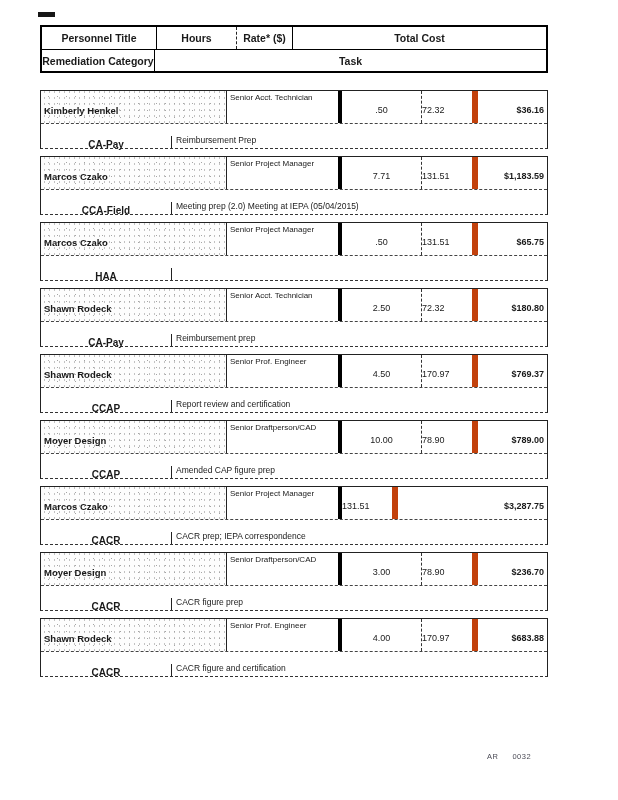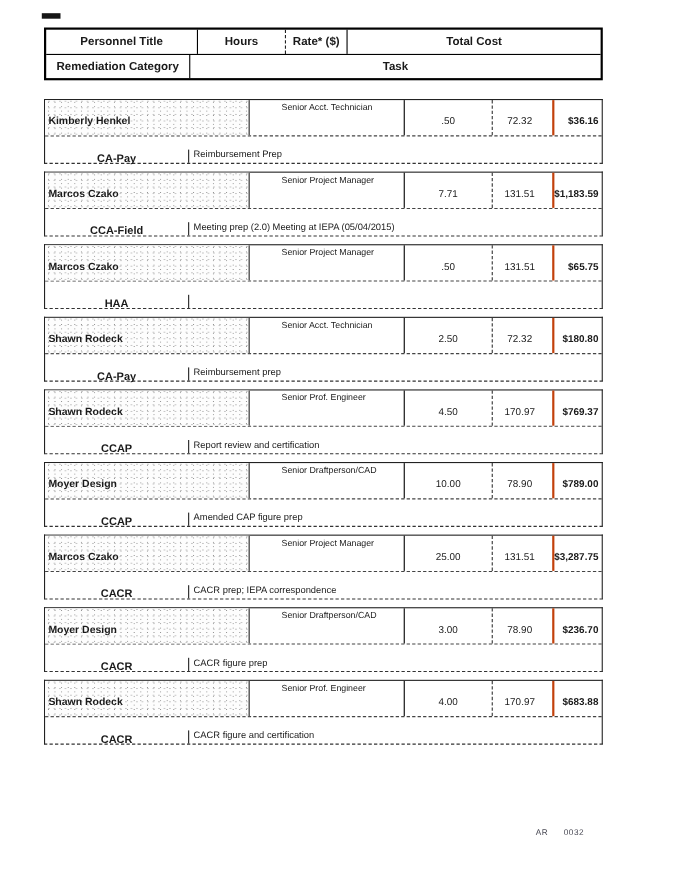--- a/index.html
+++ b/index.html
@@ -23,45 +23,45 @@
     background-position:0 0, 3px 2px, 1px 4px;
   }
 
   
   .hdr{border:2px solid #000;}
   .hdr-row1{display:flex;height:22px;border-bottom:1px solid #000;}
   .hdr-row2{display:flex;height:21px;}
   .hcell{display:flex;align-items:center;justify-content:center;
          font-weight:bold;font-size:10.5px;box-sizing:border-box;}
   .h-name {width:186px;border-right:2px solid #000;}
-  .h-title{width:138px;border-right:1px solid #000;}
+  .h-title{width:115px;border-right:1px solid #000;}
   .h-hours{width:80px;border-right:1px dashed #222;}
   .h-rate {width:56px;border-right:1px solid #000;}
   .h-total{flex:1;}
-  .h-cat  {width:131px;border-right:1px solid #000;}
+  .h-cat  {width:113px;border-right:1px solid #000;}
   .h-task {flex:1;}
 
   
   .blocks{margin-top:17px;}
   .block{
     border-left:1px solid #222;border-right:1px solid #222;
     border-top:1px solid #222;border-bottom:1px dashed #333;
     margin-bottom:7px;box-sizing:border-box;
   }
   .row1{display:flex;height:32px;border-bottom:1px dashed #444;}
   .row2{display:flex;height:24px;}
   .cell{box-sizing:border-box;display:flex;}
   .c-name{width:186px;border-right:1px solid #222;align-items:flex-end;
           padding:0 0 7px 3px;font-weight:bold;font-size:9.5px;}
-  .c-title{width:115px;border-right:1px solid #000000;align-items:flex-start;
-           padding:2px 0 0 3px;font-size:8px;margin-left:26px;}
+  .c-title{width:115px;border-right:4px solid #000000;align-items:flex-start;
+           padding:2px 0 0 3px;font-size:8px;}
   .c-hours{width:80px;border-right:1px dashed #333;align-items:flex-end;
            justify-content:center;padding-bottom:8px;font-size:9px;}
-  .c-rate{width:56px;border-right:2px solid #c2410c;align-items:flex-end;
-          justify-content:center;padding:0 5px 8px 0;font-size:9px;}
+  .c-rate{width:56px;border-right:6px solid #c2410c;align-items:flex-end;
+          justify-content:flex-start;padding:0 5px 8px 0;font-size:9px;}
   .c-total{flex:1;align-items:flex-end;justify-content:flex-end;
            padding:0 3px 8px 0;font-size:9px;font-weight:bold;}
   .c-cat{width:131px;border-right:1px solid #222;align-items:flex-start;
          justify-content:center;padding-top:3px;font-weight:bold;font-size:10px;margin-top:12px;}
   .c-task{flex:1;align-items:flex-end;padding:0 0 3px 4px;font-size:8.5px;}
 
   
   .stamp{position:absolute;left:487px;top:752px;font-size:7.5px;color:#4a4a55;
          display:flex;gap:14px;letter-spacing:0.5px;}
 </style>
@@ -266,23 +266,20 @@
   </section>
 
   <section class="block">
     <div class="row1">
       <div class="cell c-name speckle">
         <span>Marcos Czako</span>
       </div>
       <div class="cell c-title">
         <span>Senior Project Manager</span>
       </div>
-      <div class="cell c-hours">
-        <span>25.00</span>
-      </div>
       <div class="cell c-rate">
         <span>131.51</span>
       </div>
       <div class="cell c-total">
         <span>$3,287.75</span>
       </div>
     </div>
     <div class="row2">
       <div class="cell c-cat">
         <span>CACR</span>

